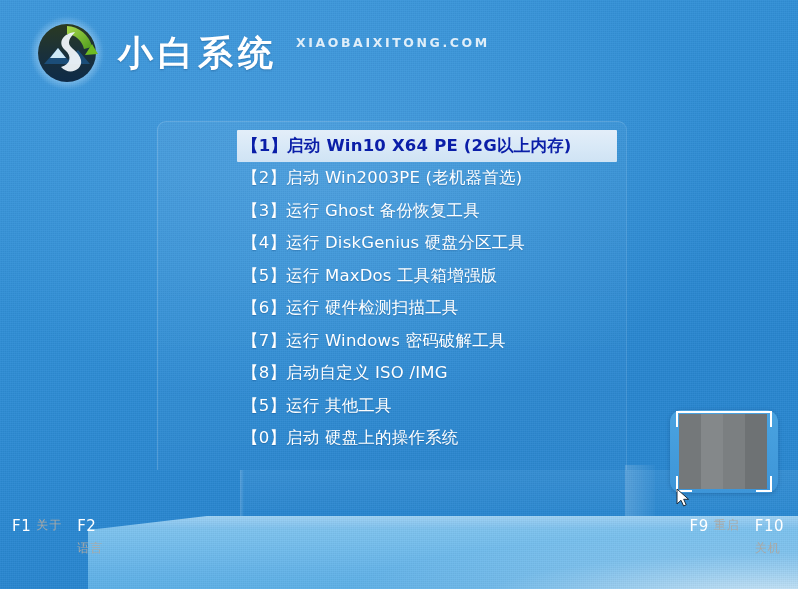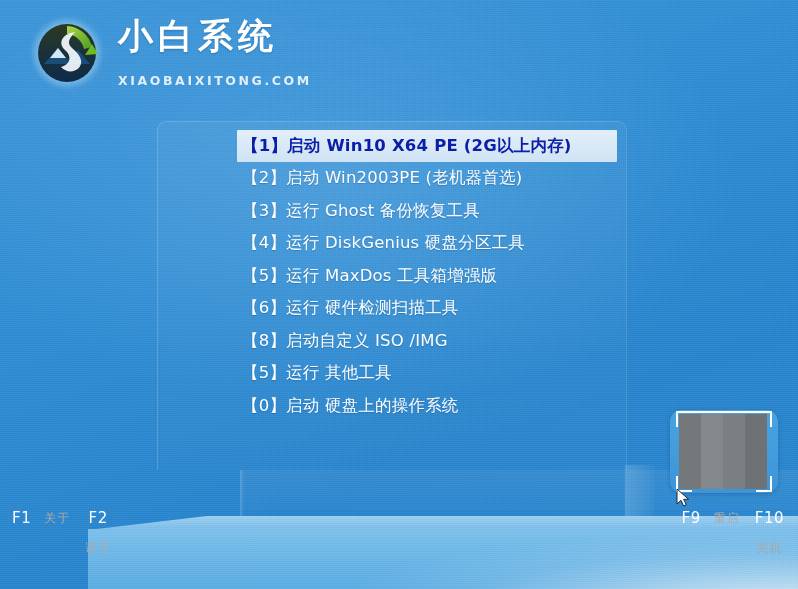--- a/index.html
+++ b/index.html
@@ -78,21 +78,21 @@
     display: flex;
     align-items: center;
     gap: 12px;
     z-index: 5;
   }
   #brand-mark {
     width: 78px; height: 78px;
     position: relative;
     filter: drop-shadow(0 0 5px rgba(255,255,255,0.22));
   }
-  #brand-text { display: flex; flex-direction: column; gap: 18px; }
+  #brand-text { display: flex; flex-direction: row; gap: 18px; }
   #brand-name {
     font-family: "DejaVu Sans", sans-serif;
     font-size: 35px;
     font-weight: 700;
     color: #ffffff;
     letter-spacing: 5px;
     line-height: 1.05;
     text-shadow: 0 1px 2px rgba(0,40,80,0.28);
   }
   #brand-domain {
@@ -206,21 +206,21 @@
     left: 12px; bottom: 32px;
     display: flex; align-items: baseline; gap: 6px;
     z-index: 7;
   }
   #fkeys-right {
     position: absolute;
     right: 14px; bottom: 32px;
     display: flex; align-items: baseline; gap: 6px;
     z-index: 7;
   }
-  .fkey-group { display: flex; align-items: center; gap: 13px; margin-right: 9px; }
+  .fkey-group { display: flex; align-items: flex-start; gap: 5px; margin-right: 9px; }
   .fkey-group:last-child { margin-right: 0; flex-direction: column; }
   .fkey-key {
     font-family: "DejaVu Sans", sans-serif;
     font-size: 15px;
     color: #ffffff;
     letter-spacing: 0.5px;
   }
   .fkey-label {
     font-family: "DejaVu Sans", sans-serif;
     font-size: 12px;
@@ -280,20 +280,21 @@
     </div>
   </div>
 
   <div id="menu-panel">
     <div class="menu-item selected">【1】启动 Win10 X64 PE (2G以上内存)</div>
     <div class="menu-item">【2】启动 Win2003PE (老机器首选)</div>
     <div class="menu-item">【3】运行 Ghost 备份恢复工具</div>
     <div class="menu-item">【4】运行 DiskGenius 硬盘分区工具</div>
     <div class="menu-item">【5】运行 MaxDos 工具箱增强版</div>
     <div class="menu-item">【6】运行 硬件检测扫描工具</div>
+    <div class="menu-item">【7】运行 Windows 密码破解工具</div>
     <div class="menu-item">【8】启动自定义 ISO /IMG</div>
     <div class="menu-item">【5】运行 其他工具</div>
     <div class="menu-item">【0】启动 硬盘上的操作系统</div>
   </div>
 
   <div id="support-card">
     <div id="qr-wrap">
       <div id="qr-code"></div>
       <div id="qr-topbar"></div>
       <div class="qr-corner tl"></div>

